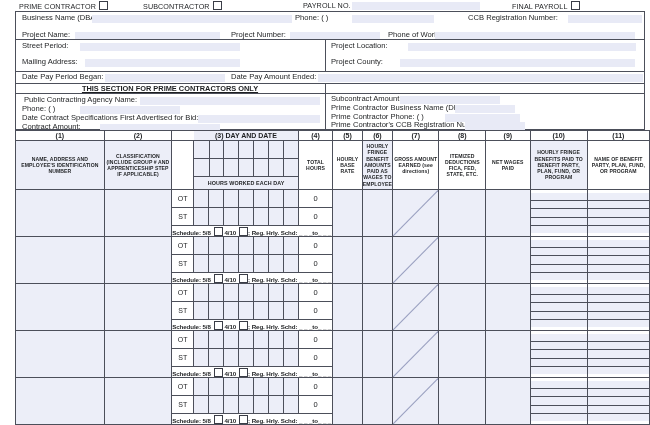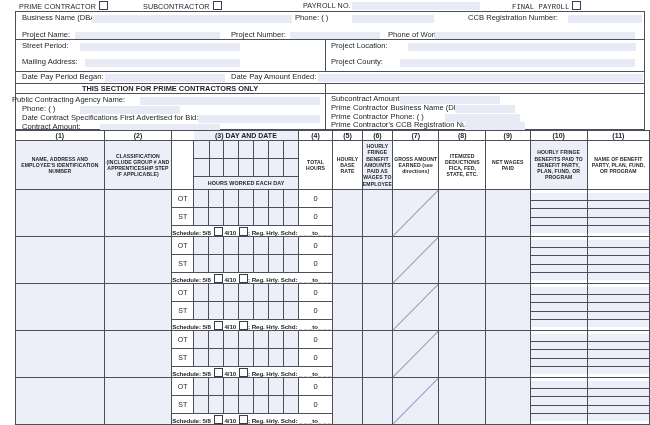--- a/index.html
+++ b/index.html
@@ -48,21 +48,21 @@
 
   <div class="topstrip">
     <span class="t" style="left:19px;">
       <span>PRIME CONTRACTOR</span><span class="cbx2"></span>
     </span>
     <span class="t" style="left:143px;">
       <span>SUBCONTRACTOR</span><span class="cbx2"></span>
     </span>
     <span class="t" style="left:303px;">PAYROLL NO.</span>
     <span class="fld" style="left:352px;top:2px;width:128px;"></span>
-    <span class="t" style="left:512px;font-family:Liberation Mono, monospace;">
+    <span class="t" style="left:512px;">
       <span>FINAL PAYROLL</span><span class="cbx2"></span>
     </span>
   </div>
 
   <div class="box" style="left:15px;top:11px;width:630px;height:73px;border:1px solid #4c4f5a;border-bottom:none;"></div>
 
   <span class="txt" style="left:22px;top:13px;">Business Name (DBA):</span>
   <span class="fld" style="left:92px;top:15px;width:200px;"></span>
   <span class="txt" style="left:295px;top:13px;">Phone: (          )</span>
   <span class="fld" style="left:352px;top:15px;width:82px;"></span>
@@ -94,23 +94,23 @@
 
   <span class="txt" style="left:22px;top:72px;">Date Pay Period Began:</span>
   <span class="fld" style="left:105px;top:74px;width:120px;"></span>
   <span class="txt" style="left:231px;top:72px;">Date Pay Amount Ended:</span>
   <span class="fld" style="left:318px;top:74px;width:325px;"></span>
 
   <div class="box" style="left:15px;top:83px;width:630px;height:47px;border:1px solid #4c4f5a;"></div>
   <div class="ln" style="left:15px;top:93px;width:630px;height:1px;"></div>
   <div class="ln" style="left:325px;top:83px;width:1px;height:47px;"></div>
 
-  <div style="position:absolute;left:15px;top:84px;width:310px;text-align:center;font-size:7.4px;font-weight:bold;">THIS SECTION FOR PRIME CONTRACTORS ONLY</div>
-
-  <span class="txt" style="left:12px;top:95px;">Public Contracting Agency Name:</span>
+  <div style="position:absolute;left:15px;top:84px;width:310px;text-align:center;font-size:7.4px;font-weight:bold;text-decoration:underline;">THIS SECTION FOR PRIME CONTRACTORS ONLY</div>
+
+  <span class="txt" style="left:24px;top:95px;">Public Contracting Agency Name:</span>
   <span class="fld" style="left:140px;top:97px;width:180px;"></span>
   <span class="txt" style="left:22px;top:104px;">Phone: (          )</span>
   <span class="fld" style="left:80px;top:106px;width:100px;"></span>
   <span class="txt" style="left:22px;top:113px;">Date Contract Specifications First Advertised for Bid:</span>
   <span class="fld" style="left:198px;top:115px;width:122px;"></span>
   <span class="txt" style="left:22px;top:122px;">Contract Amount:</span>
   <span class="fld" style="left:100px;top:124px;width:120px;"></span>
 
   <span class="txt" style="left:331px;top:94px;">Subcontract Amount:</span>
   <span class="fld" style="left:400px;top:96px;width:100px;"></span>

